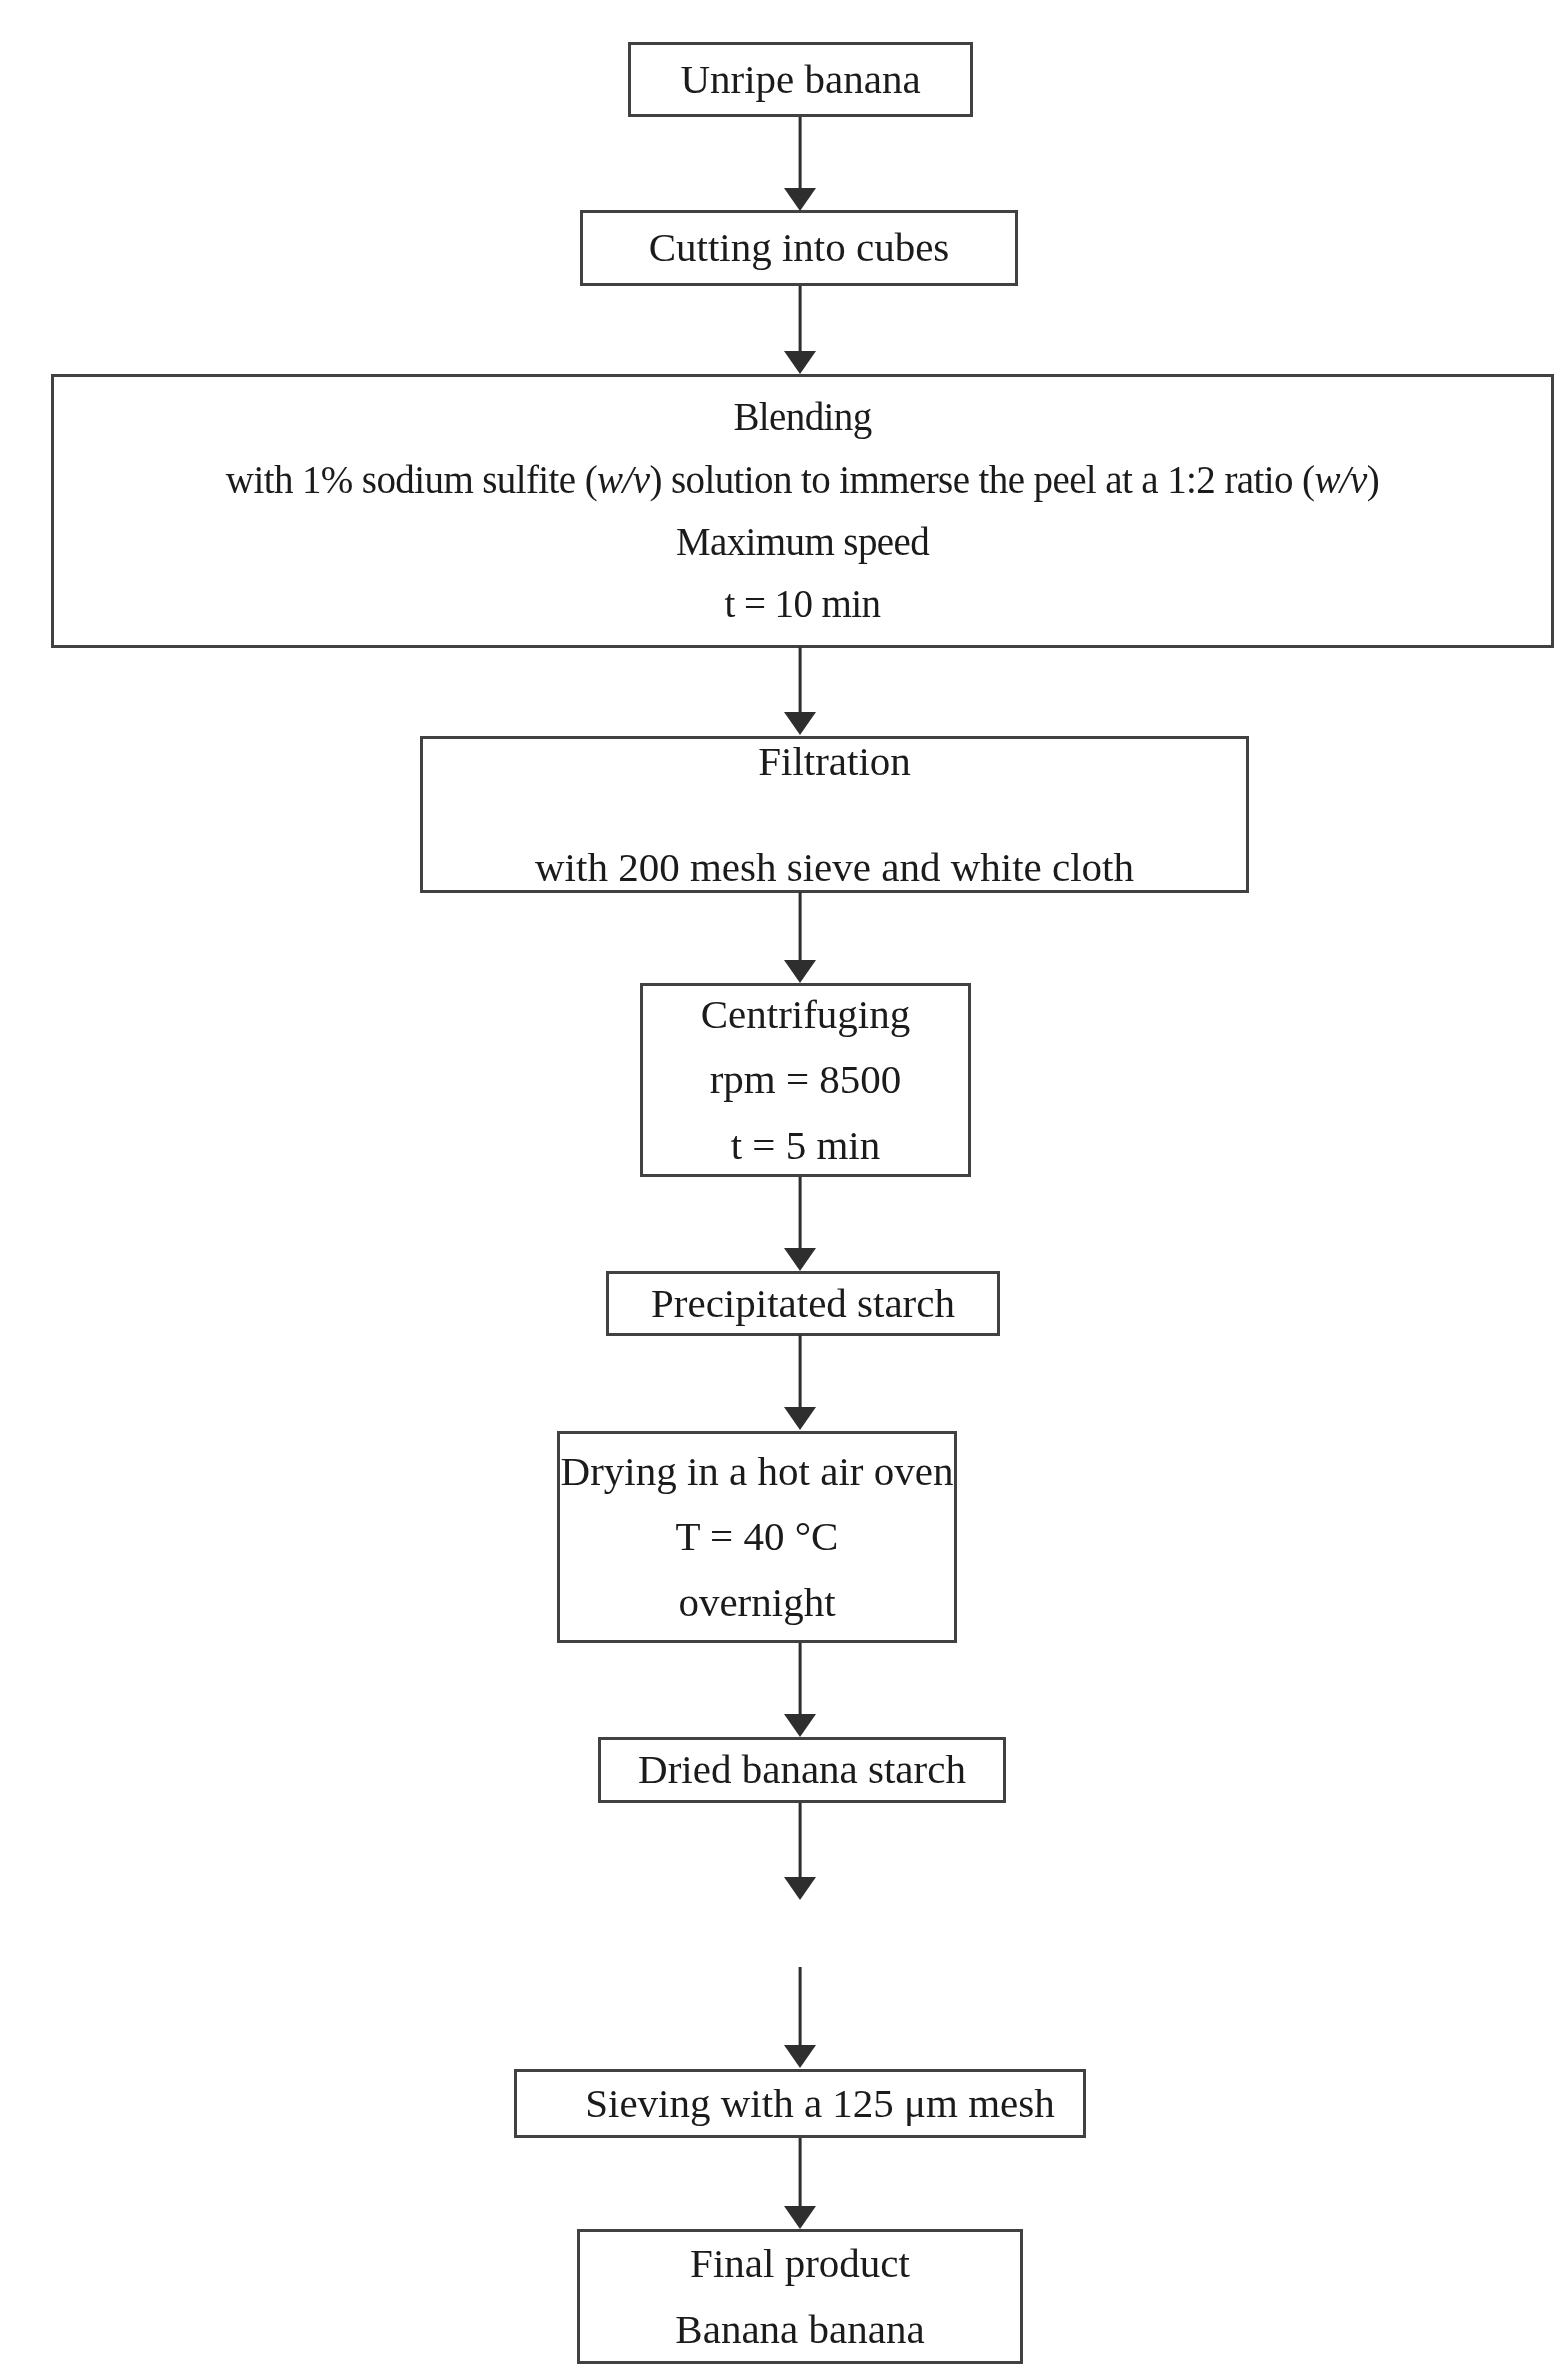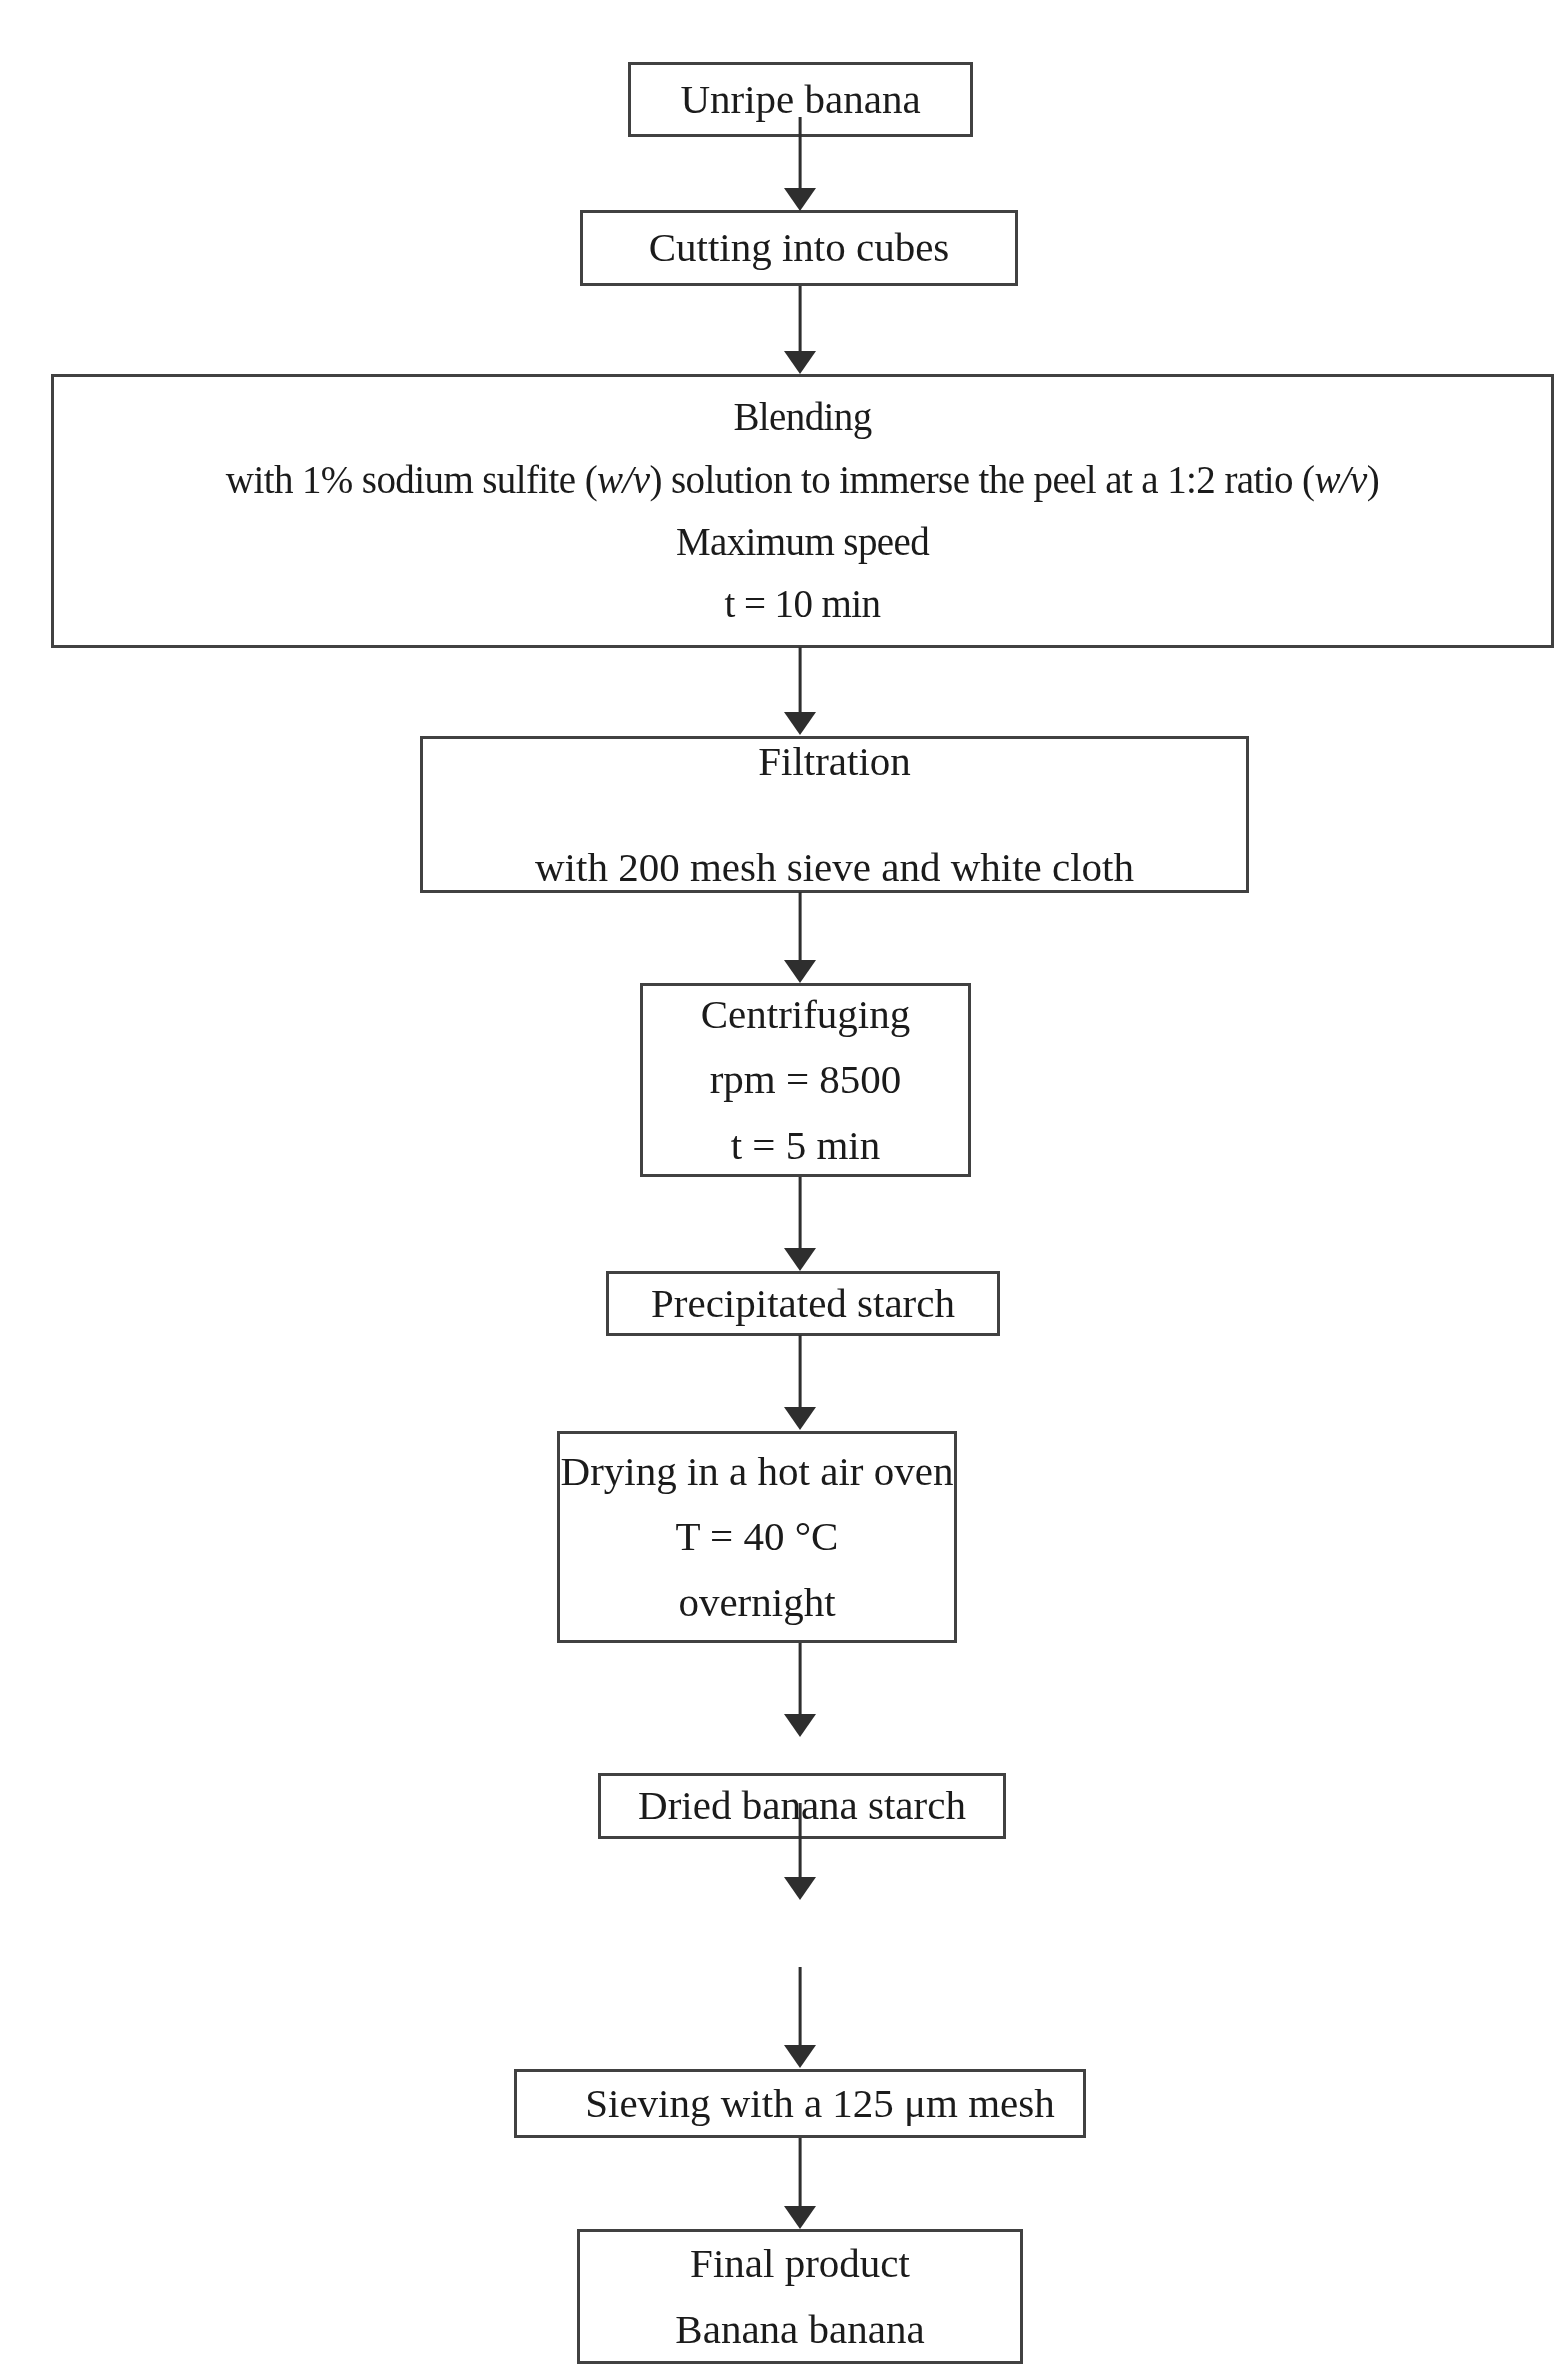--- a/index.html
+++ b/index.html
@@ -60,21 +60,21 @@
     border-left: 16.6px solid transparent;
     border-right: 16.6px solid transparent;
     border-top: 23px solid #2e2e2e;
   }
 </style>
 </head>
 <body>
 
 <div class="canvas">
 
-  <div class="node" style="left:628px; top:42px;  width:345px;  height:75px;margin-top:20px;">
+  <div class="node" style="left:628px; top:42px;  width:345px;  height:75px;">
       <div class="line">Unripe banana</div>
     </div>
 
   <div class="node" style="left:580px; top:210px; width:438px;  height:76px;">
       <div class="line">Cutting into cubes</div>
     </div>
 
   <div class="node node-blending" style="left:51px;   top:374px; width:1503px; height:274px;">
       <div class="line">Blending</div>
       <div class="line">with 1% sodium sulfite (<i>w/v</i>) solution to immerse the peel at a 1:2 ratio (<i>w/v</i>)</div>
@@ -96,21 +96,21 @@
   <div class="node" style="left:606px; top:1271px; width:394px;  height:65px;">
       <div class="line">Precipitated starch</div>
     </div>
 
   <div class="node" style="left:557px; top:1431px; width:400px;  height:212px;">
       <div class="line">Drying in a hot air oven</div>
       <div class="line">T = 40 °C</div>
       <div class="line">overnight</div>
     </div>
 
-  <div class="node" style="left:598px; top:1737px; width:408px;  height:66px;margin-top:36px;">
+  <div class="node" style="left:598px; top:1737px; width:408px;  height:66px;">
       <div class="line">Dried banana starch</div>
     </div>
 
 
   <div class="node" style="left:514px;  top:2069px; width:572px; height:69px;padding-left:40px;">
       <div class="line">Sieving with a 125 μm mesh</div>
     </div>
 
   <div class="node" style="left:577px; top:2229px; width:446px;  height:135px;">
       <div class="line">Final product</div>

